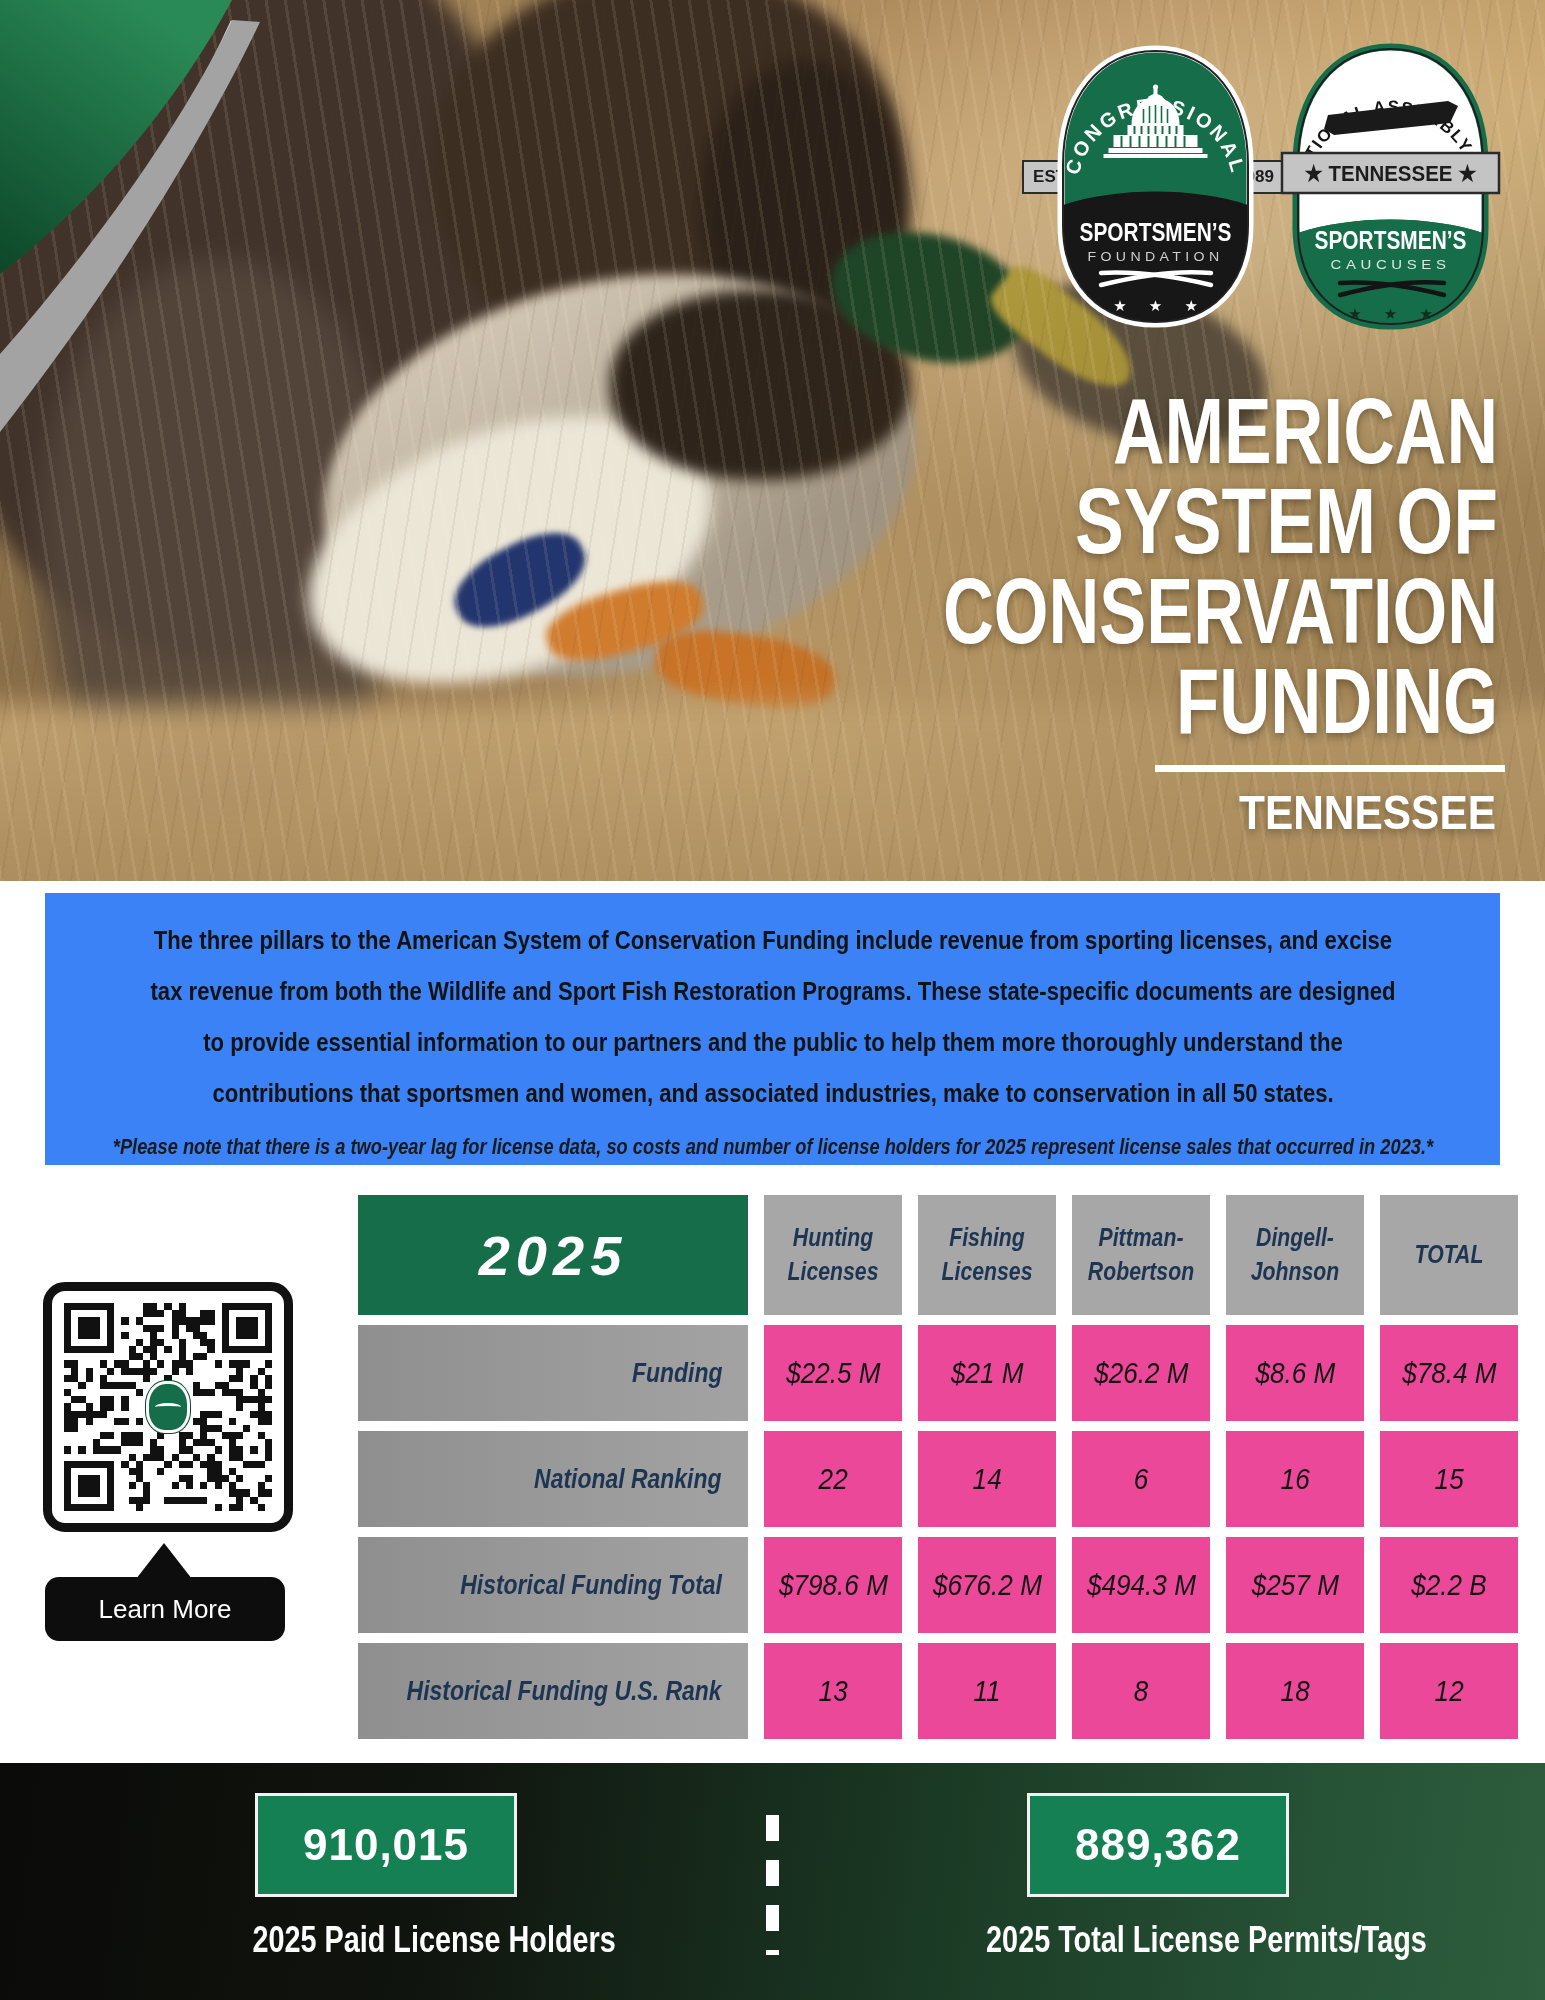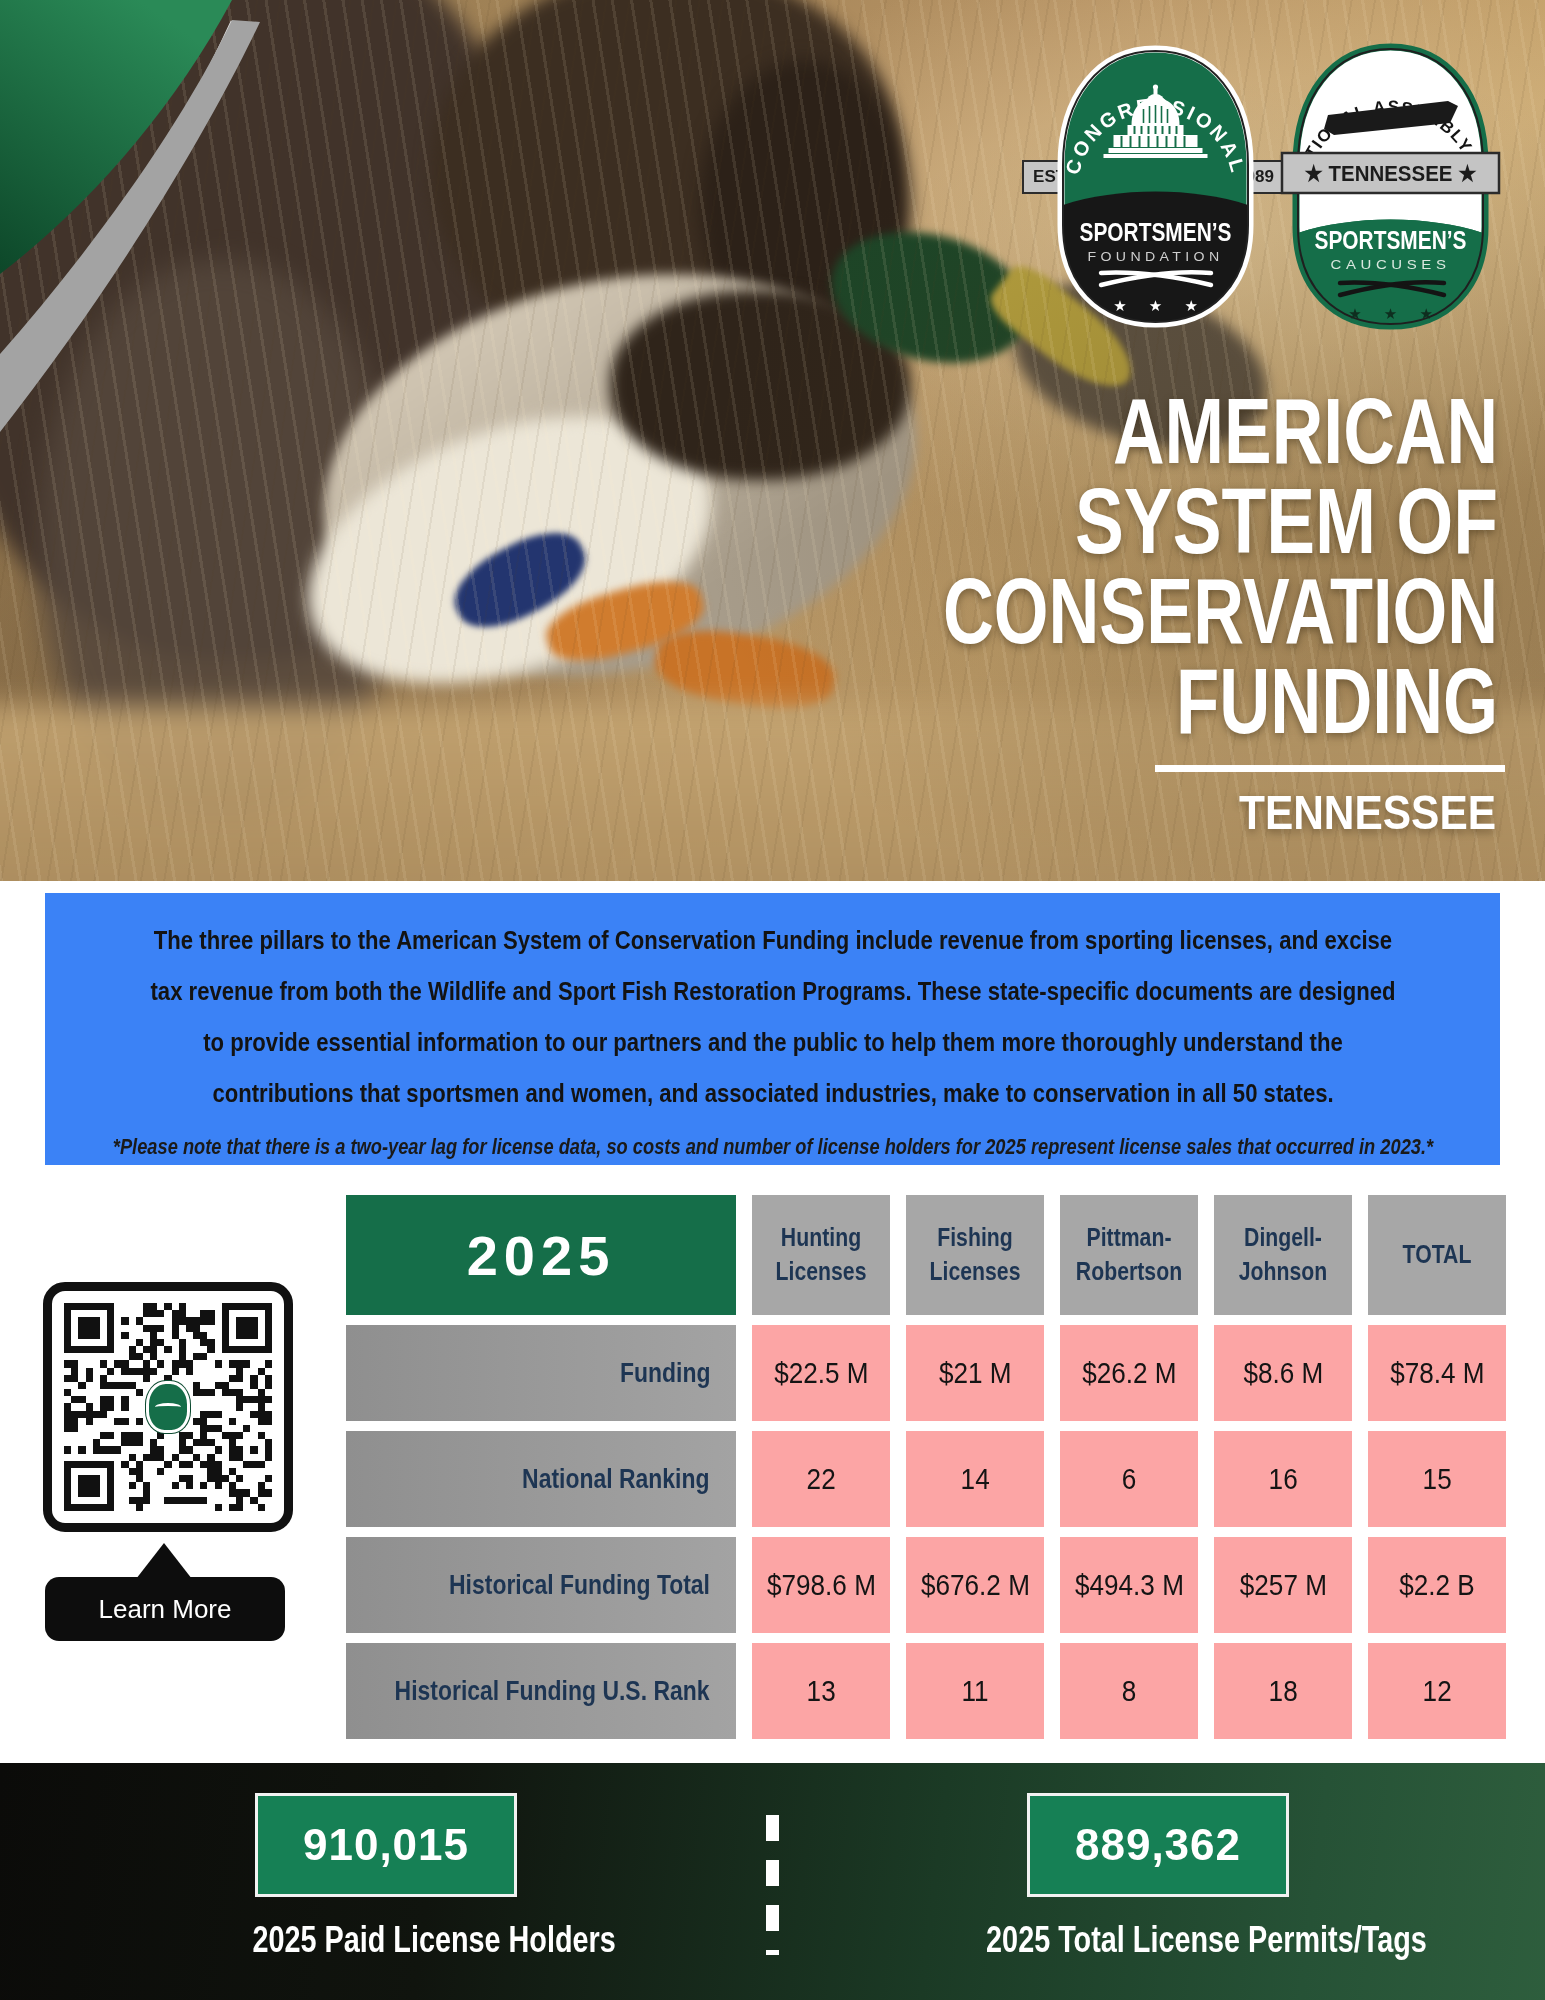--- a/index.html
+++ b/index.html
@@ -68,33 +68,33 @@
   .intro-box { position:absolute; left:45px; top:893px; width:1455px; height:272px; background:#3b82f6; overflow:hidden; }
   .intro-inner {
     position:absolute; left:50%; top:22px; width:1610px; margin-left:-805px;
     transform:scaleX(.85); transform-origin:center top; text-align:center;
   }
   .intro-line { font-size:26px; font-weight:bold; line-height:51px; white-space:nowrap; color:#131313; }
   .intro-note { margin-top:16px; font-size:21.5px; font-weight:bold; font-style:italic; white-space:nowrap; color:#1a1a1a; }
 
   
   .ftable {
-    position:absolute; left:346px; top:1195px; z-index:2;
+    position:absolute; left:358px; top:1195px; z-index:2;
     display:grid;
     grid-template-columns:390px repeat(5, 138px);
     grid-template-rows:120px 96px 96px 96px 96px;
-    column-gap:16px; row-gap:10px;
+    column-gap:16px; row-gap:10px;font-style:italic;
   }
   .cell { display:flex; align-items:center; justify-content:center; text-align:center; }
   .ycell { background:#156e49; color:#ffffff; font-size:56px; font-weight:bold; letter-spacing:6px; }
   .hcell { background:#a7a7a7; color:#1d3553; font-weight:bold; }
   .hcell span { display:block; width:156px; font-size:25px; line-height:1.35; transform:scaleX(.85); transform-origin:center center; }
   .rlabel { background:linear-gradient(90deg,#8f8f8f, #a3a3a3); color:#1d3553; justify-content:flex-end; padding-right:26px; }
   .rlabel span { font-size:27px; font-weight:bold; white-space:nowrap; transform:scaleX(.85); transform-origin:right center; }
-  .vcell { background:#fca5a5; color:#141414; }
+  .vcell { background:#ec4899; color:#141414; }
   .vcell span { font-size:29px; transform:scaleX(.9); transform-origin:center center; white-space:nowrap; }
 
   
   .qr-box {
     position:absolute; left:43px; top:1282px; width:250px; height:250px;
     background:#ffffff; border:9px solid #111111; border-radius:22px; z-index:2;
     display:flex; align-items:center; justify-content:center;
   }
   .qr-logo {
     position:absolute; left:50%; top:50%; width:44px; height:52px; margin:-26px 0 0 -22px;

